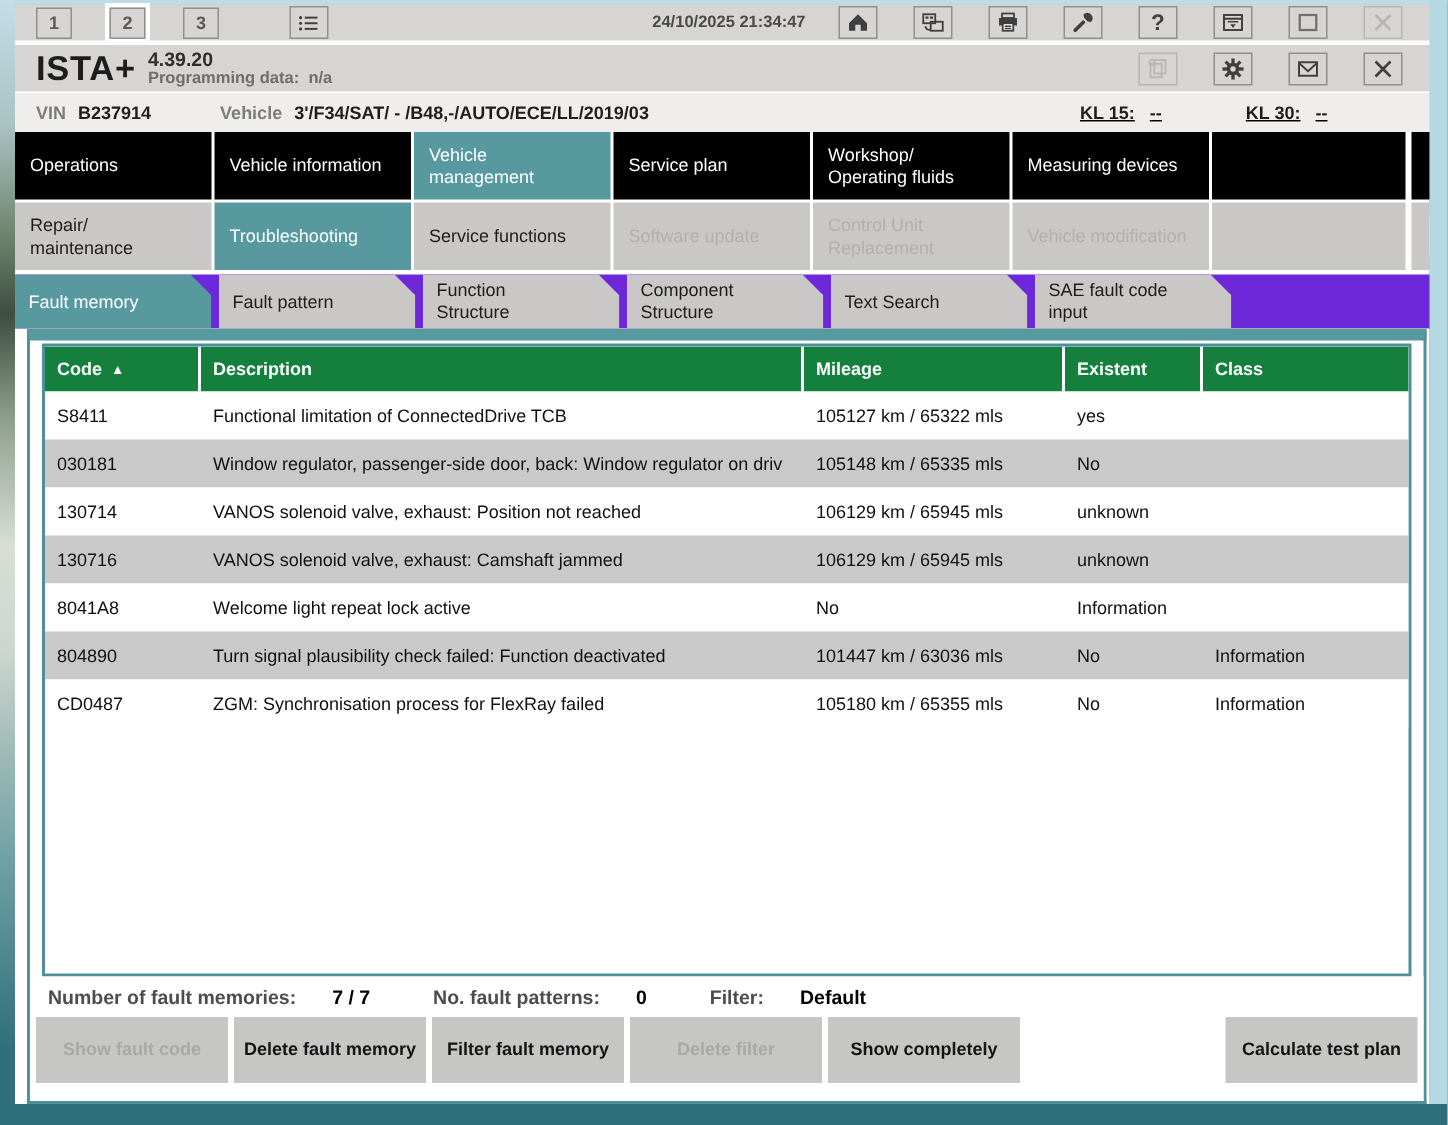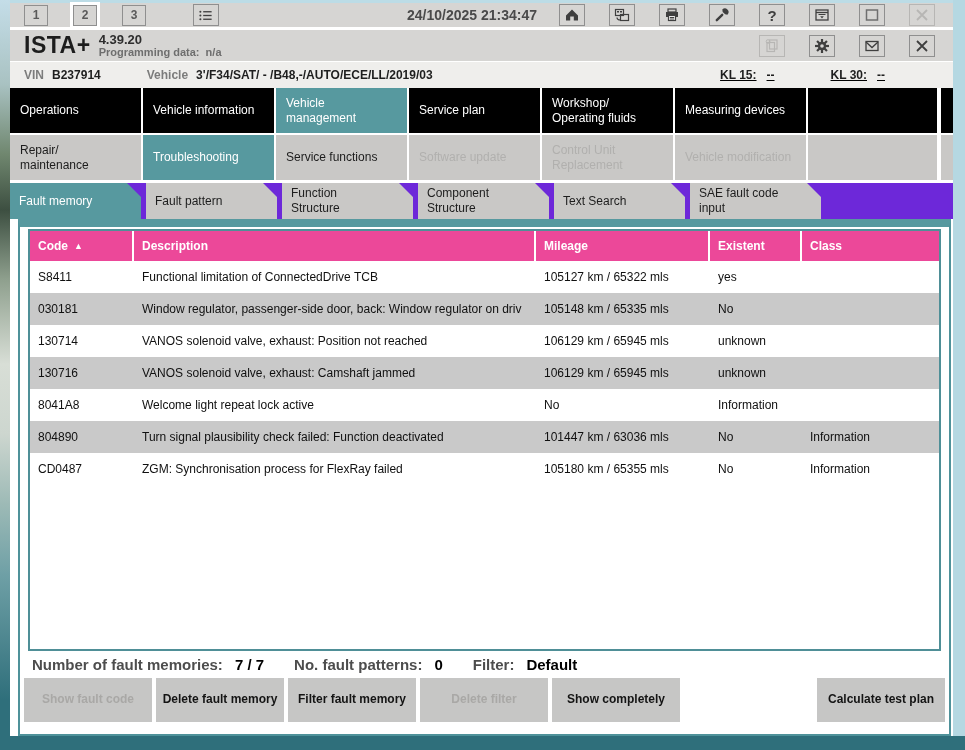--- a/index.html
+++ b/index.html
@@ -29,21 +29,21 @@
     width:24px;height:21px;margin-right:25px;background:#d6d5d3;border:1px solid #8f8f8f;
     font:bold 12px "Liberation Sans","DejaVu Sans",sans-serif;color:#5a5a5a;
     display:flex;align-items:center;justify-content:center;box-sizing:border-box;
   }
   .num-btn.active{box-shadow:0 0 0 3px #fff;}
   .icon-btn{
     width:26px;height:22px;background:#d6d5d3;border:1px solid #8f8f8f;
     display:flex;align-items:center;justify-content:center;box-sizing:border-box;flex:0 0 auto;
   }
   .icon-btn.disabled{border-color:#b7b6b4;}
-  .tb-date{margin-left:auto;font-weight:bold;font-size:14px;color:#4a4a4a;text-align:right;}
+  .tb-date{margin-left:auto;font-weight:bold;font-size:11px;color:#4a4a4a;text-align:right;}
   .tb-icons{display:flex;gap:24px;margin-left:22px;}
   .help-glyph{font:bold 15px "Liberation Sans",sans-serif;color:#3f3f3f;}
   
   .titlebar{
     height:32px;flex:0 0 32px;background:#d6d5d3;display:flex;align-items:center;
     padding:0 18px 0 14px;box-sizing:border-box;border-bottom:1px solid #fff;
   }
   .app-name{font-size:23px;font-weight:bold;color:#1d1d1d;letter-spacing:0.5px;margin-right:8px;}
   .ver-col{display:flex;flex-direction:column;line-height:1.05;}
   .ver{font-size:13px;font-weight:bold;color:#2e2e2e;}
@@ -91,37 +91,37 @@
   .panel{
     flex:1 1 auto;margin:0 2px 0 8px;background:#fff;
     border:2px solid #4f929a;border-top:8px solid #57999f;
     display:flex;flex-direction:column;box-sizing:border-box;
   }
   .tablebox{
     flex:1 1 auto;margin:2px 8px 0;border:2px solid #4f8f97;background:#fff;
     display:flex;flex-direction:column;overflow:hidden;
   }
   .thead,.trow{display:grid;grid-template-columns:104px 402px 174px 92px 1fr;}
-  .thead{flex:0 0 30px;background:#ec4899;text-align:center;}
+  .thead{flex:0 0 30px;background:#15803d;text-align:center;}
   .th{
     color:#fff;font-size:12px;font-weight:bold;display:flex;align-items:center;
     padding-left:8px;border-right:2px solid #fff;box-sizing:border-box;white-space:nowrap;overflow:hidden;
   }
   .th:last-child{border-right:none;}
   .sort{font-size:9px;margin-left:6px;}
   .trow{flex:0 0 32px;background:#fff;}
   .trow.alt{background:#c9c9c9;}
   .td{
     font-size:12px;color:#101010;display:flex;align-items:center;padding-left:8px;
     white-space:nowrap;overflow:hidden;box-sizing:border-box;
   }
   
   .statusbar{
-    flex:0 0 26px;display:flex;align-items:center;font-size:15px;font-weight:bold;
-    padding-left:12px;gap:12px;background:#fff;
+    flex:0 0 26px;display:flex;align-items:center;font-size:13px;font-weight:bold;
+    padding-left:12px;gap:24px;background:#fff;
   }
   .statusbar .slbl{color:#4d4d4d;}
   .statusbar .sval{color:#000;margin-right:18px;}
   .actions{flex:0 0 44px;display:flex;gap:4px;padding:1px 4px 12px;background:#fff;}
   .act-btn{
     width:128px;flex:0 0 128px;background:#c6c6c5;border:none;
     font:bold 12px/1.15 "Liberation Sans","DejaVu Sans",sans-serif;color:#141414;
     display:flex;align-items:center;justify-content:center;text-align:center;
     padding:2px 6px;box-sizing:border-box;
   }

